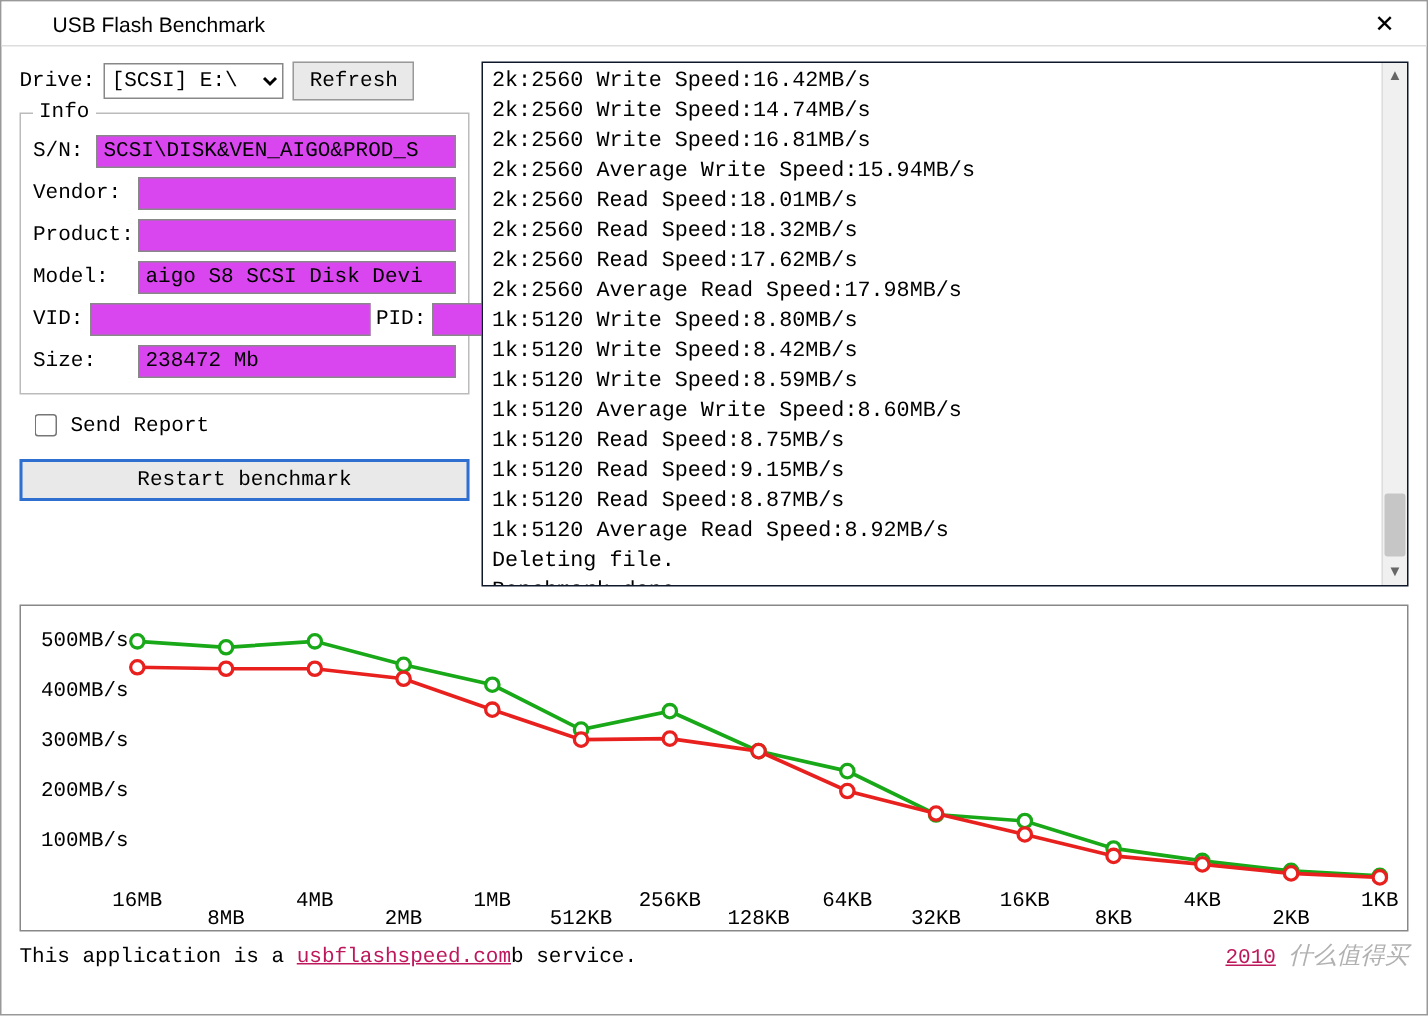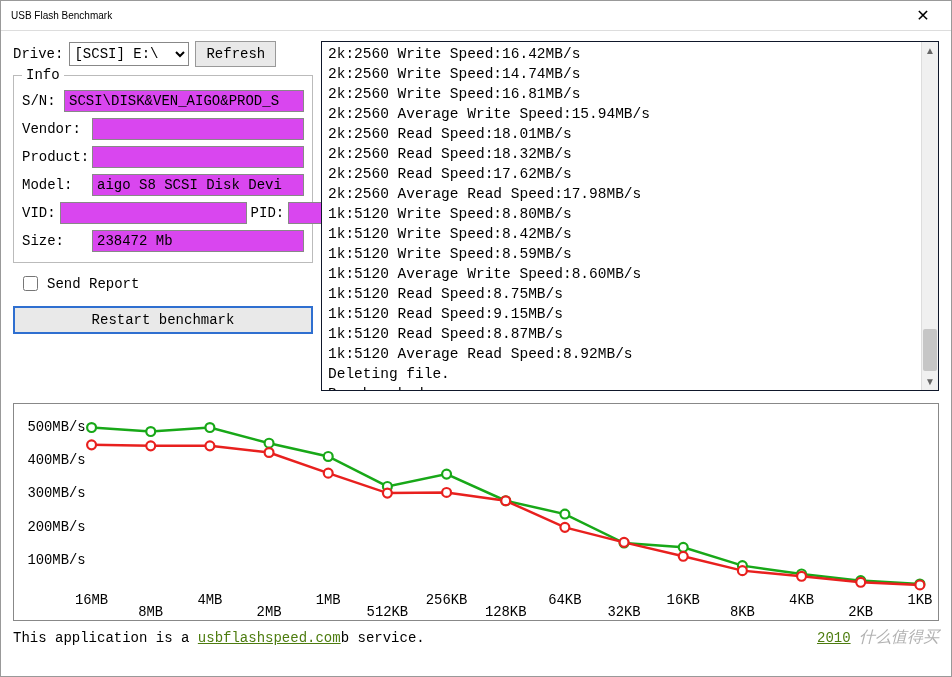--- a/index.html
+++ b/index.html
@@ -16,21 +16,21 @@
   .mono { font-family: "Courier New", monospace; font-size: 14px; }
   .titlebar {
     height: 30px;
     display: flex;
     align-items: center;
     justify-content: space-between;
     padding: 0 8px 0 10px;
     background: #fff;
     border-bottom: 1px solid #ddd;
   }
-  .titlebar .title { font-size: 10px; }
+  .titlebar .title { font-size: 14px; margin-left: 24px; }
   .titlebar .close {
     width: 40px; height: 26px;
     display:flex;align-items:center;justify-content:center;
     font-size:16px;
   }
   .top-area { display:flex; gap:8px; padding:10px 12px 6px 12px;}
   .left-panel { width:300px; display:flex; flex-direction:column; gap:4px;}
   .row { display:flex; align-items:center; gap:6px; }
   .drive-row { margin-bottom:4px;}
   select.drive {
@@ -97,21 +97,21 @@
     height:218px;
     position:relative;
     background:#fff;
   }
   .chart-svg{width:100%;height:100%;}
   .footer {
     padding:4px 12px 6px 12px;
     font-family:"Courier New",monospace; font-size:14px;
     display:flex; justify-content:space-between; align-items:center;
   }
-  .footer a { color:#4d7c0f; }
+  .footer a { color:#be185d; }
   .watermark{
     font-family:Liberation Serif, serif; font-size:16px; font-style:italic;
     color:rgba(100,100,100,0.5);
   }
 </style>
 </head>
 <body>
 
 <div class="titlebar">
   <span class="title">USB Flash Benchmark</span>

